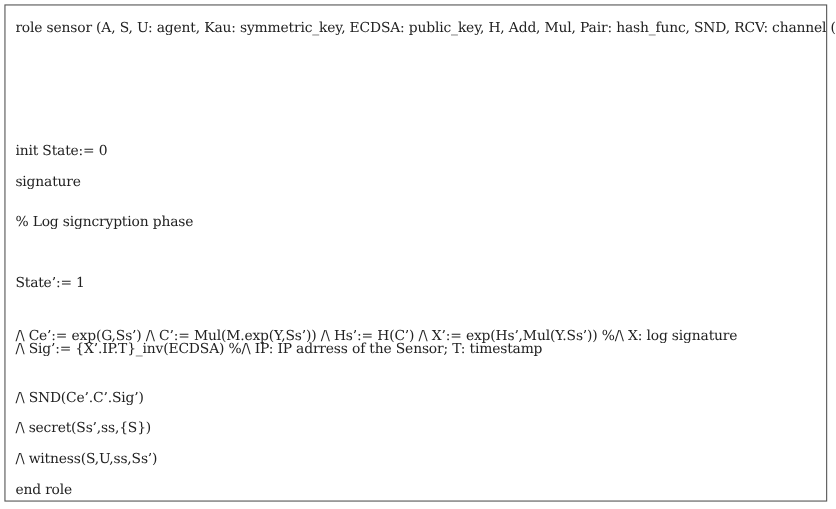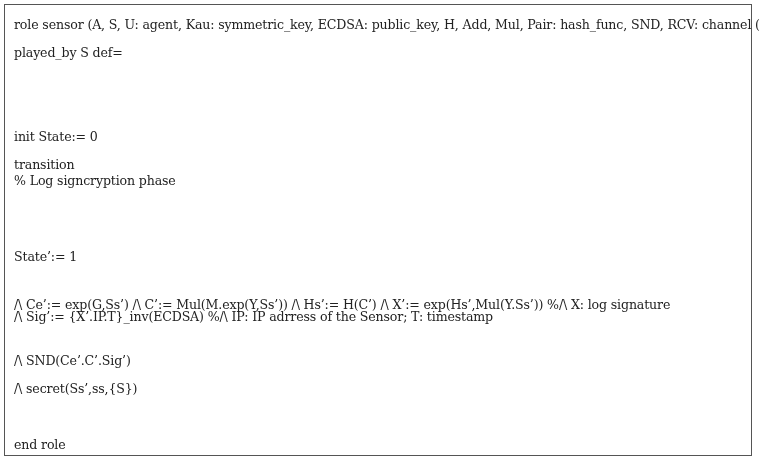--- a/index.html
+++ b/index.html
@@ -32,23 +32,23 @@
       white-space: nowrap;
       letter-spacing: -0.15px;
       line-height: 16px;
     }
   </style>
 </head>
 <body>
 
 <div class="frame">
   <div class="line" style="top:12px">role sensor (A, S, U: agent, Kau: symmetric_key, ECDSA: public_key, H, Add, Mul, Pair: hash_func, SND, RCV: channel (dy))</div>
-  <div class="line" style="top:40px">played_by S def=</div>
   <div class="line" style="top:124px">init State:= 0</div>
-  <div class="line" style="top:152px">transition</div>
-  <div class="line" style="top:168px">% Log signcryption phase</div>
+  <div class="line" style="top:152px">signature</div>
+  <div class="line" style="top:188px">% Log signcryption phase</div>
   <div class="line" style="top:244px">State’:= 1</div>
   <div class="line" style="top:292px">/\ Ce’:= exp(G,Ss’) /\ C’:= Mul(M.exp(Y,Ss’)) /\ Hs’:= H(C’) /\ X’:= exp(Hs’,Mul(Y.Ss’)) %/\ X: log signature</div>
   <div class="line" style="top:304px">/\ Sig’:= {X’.IP.T}_inv(ECDSA) %/\ IP: IP adrress of the Sensor; T: timestamp</div>
   <div class="line" style="top:348px">/\ SND(Ce’.C’.Sig’)</div>
   <div class="line" style="top:376px">/\ secret(Ss’,ss,{S})</div>
+  <div class="line" style="top:404px">/\ witness(S,U,ss,Ss’)</div>
   <div class="line" style="top:432px">end role</div>
 </div>
 
 </body></html>

